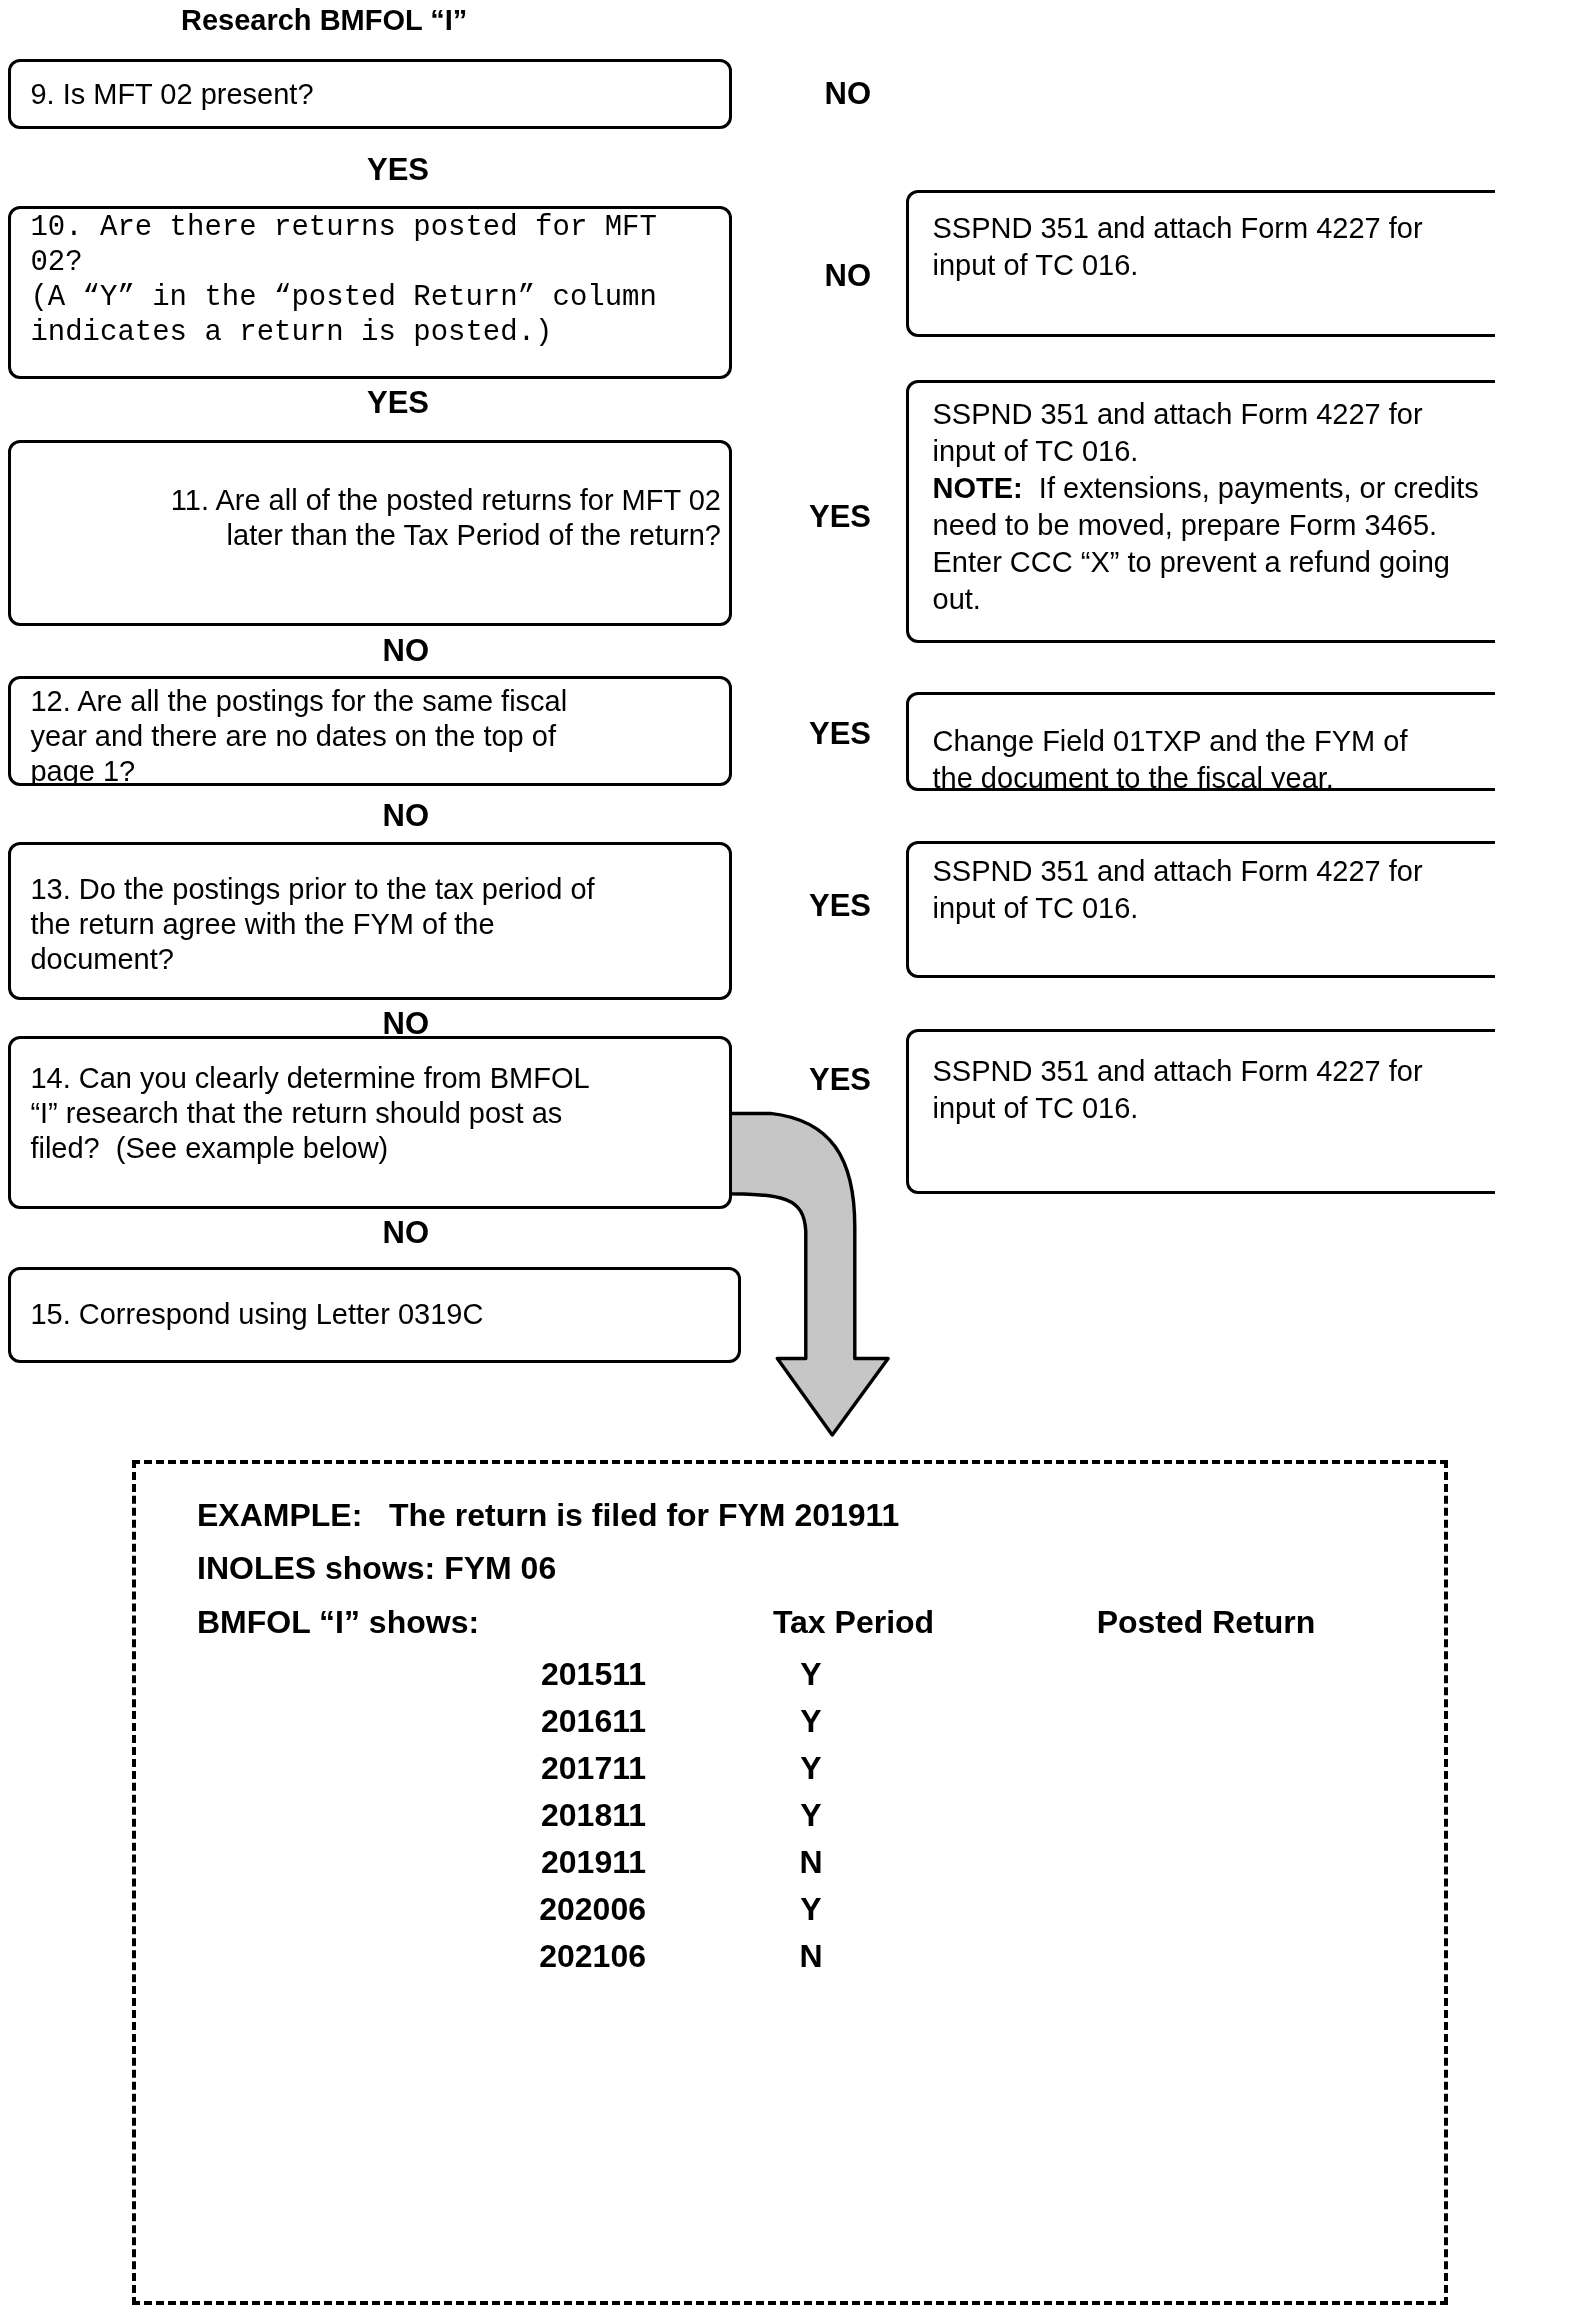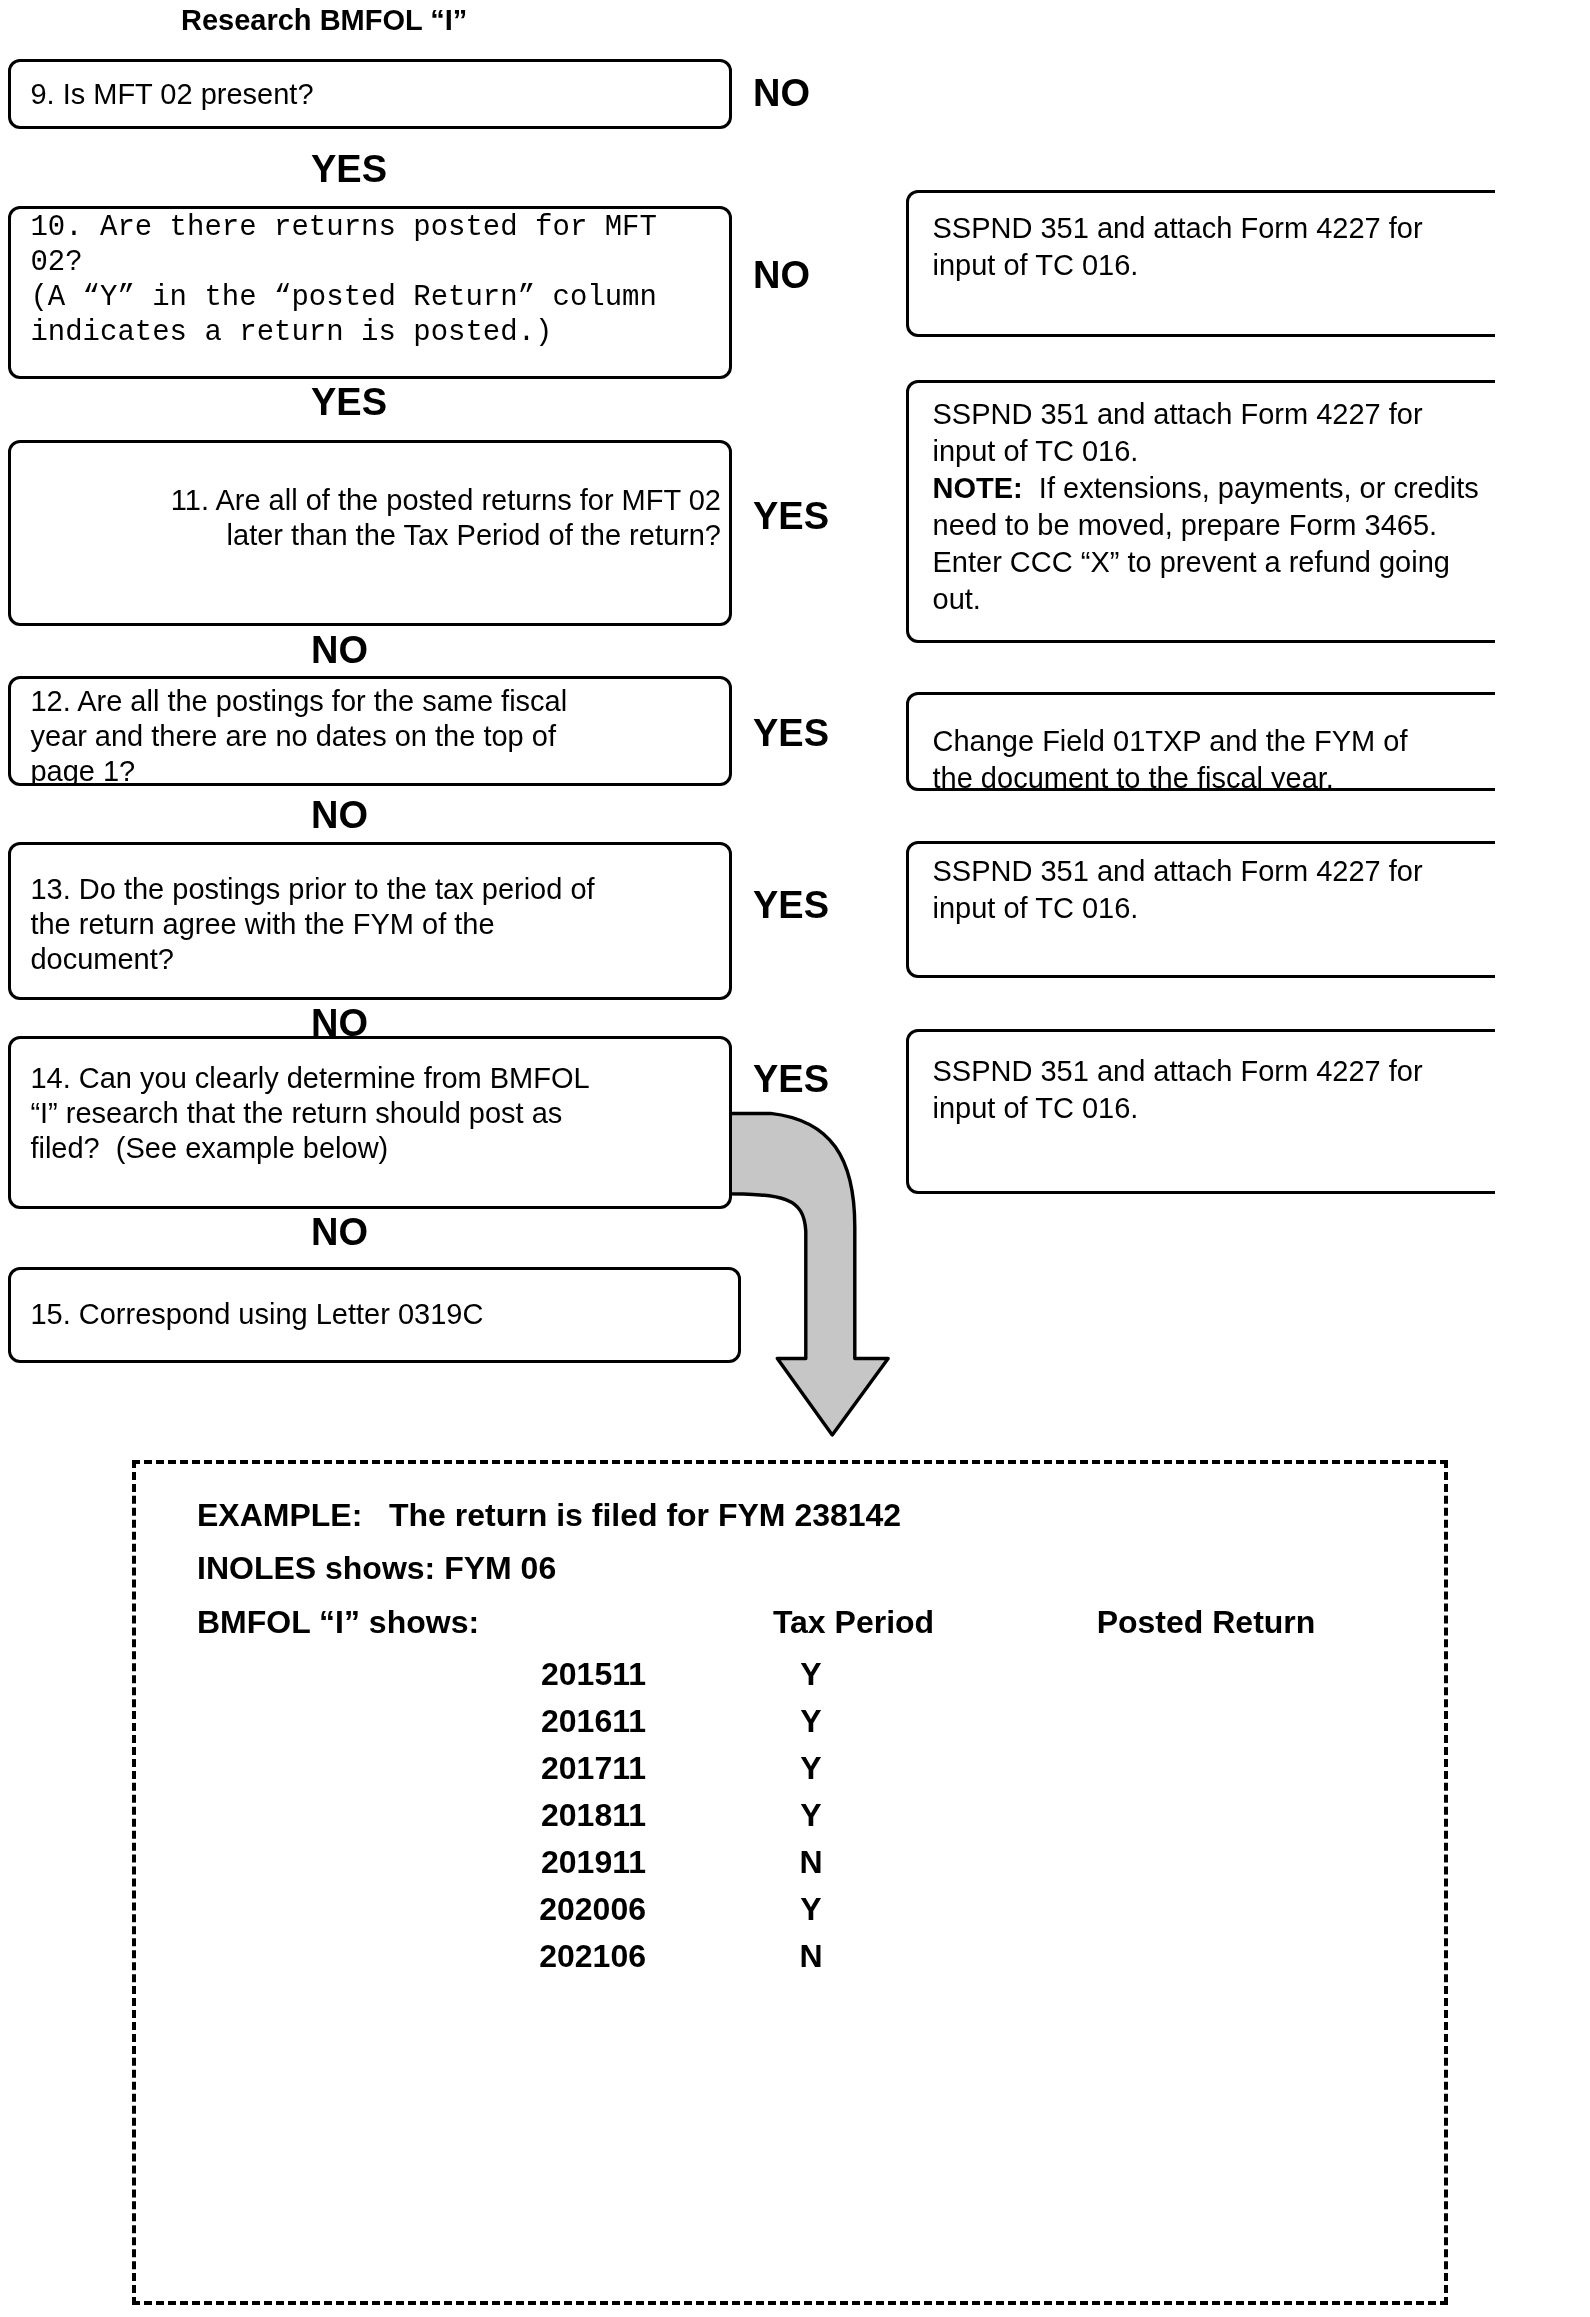--- a/index.html
+++ b/index.html
@@ -26,23 +26,23 @@
     font-size:29px;
     line-height:35px;
     white-space:pre-wrap;
     overflow:hidden;
   }
   .fbox.left{ left:7.8px; width:724px; padding-left:19.6px; padding-right:7.8px;}
   .fbox.right{ left:906px; width:673px; padding-left:23.5px; padding-right:7.8px; line-height:37px;}
   .lbl{
     position:absolute;
     width:118px;
-    font-size:38px;
+    font-size:31px;
     font-weight:bold;
-    text-align:left;
+    text-align:right;
     line-height:35px;
     white-space:pre;
   }
   .lbl.leftcol{ left:311px; }
   .lbl.rightcol{ left:753px; }
   .note-bold{ font-weight:bold; }
   #example-box{
     position:absolute;
     left:132px; top:1460px;
     width:1316px; height:845px;
@@ -123,21 +123,21 @@
 Enter CCC “X” to prevent a refund going
 out.</span></div>
   <div class="fbox right" style="top:692px;height:99px;padding-top:28px;">Change Field 01TXP and the FYM of
 the document to the fiscal year.</div>
   <div class="fbox right" style="top:841px;height:137px;padding-top:8.8px;">SSPND 351 and attach Form 4227 for
 input of TC 016.</div>
   <div class="fbox right" style="top:1029px;height:165px;padding-top:20.6px;">SSPND 351 and attach Form 4227 for
 input of TC 016.</div>
 
   <div id="example-box">
-    <div class="ex-line" style="left:61px;top:31px;">EXAMPLE:   The return is filed for FYM 238142</div>
+    <div class="ex-line" style="left:61px;top:31px;">EXAMPLE:   The return is filed for FYM 201911</div>
     <div class="ex-line" style="left:61px;top:84px;">INOLES shows: FYM 06</div>
     <div class="ex-line" style="left:61px;top:138px;">BMFOL “I” shows:</div>
     <div class="ex-line ex-col-head" style="left:600px;top:138px;width:235px;">Tax Period</div>
     <div class="ex-line ex-col-head" style="left:923px;top:138px;width:294px;">Posted Return</div>
 
     <div style="position:absolute;left:0;top:0;width:100%;height:100%;">
 
         <div class="ex-row" style="top: 190px;">
           <span class="ex-period">201511</span>
           <span class="ex-posted">Y</span>

